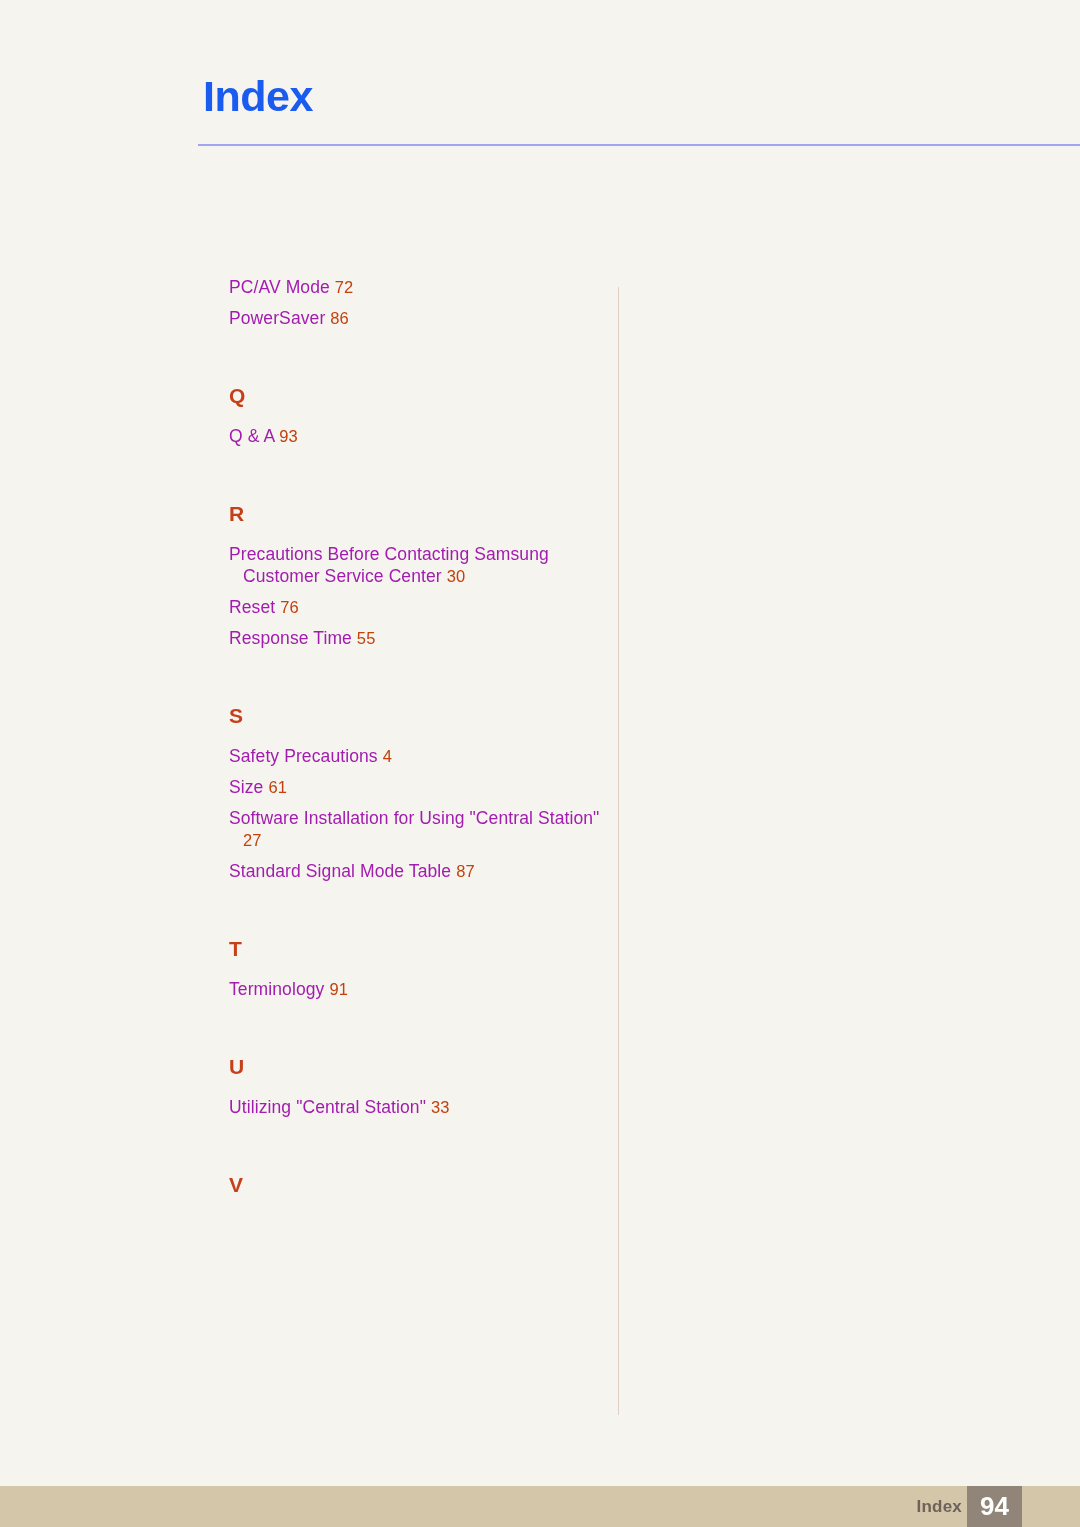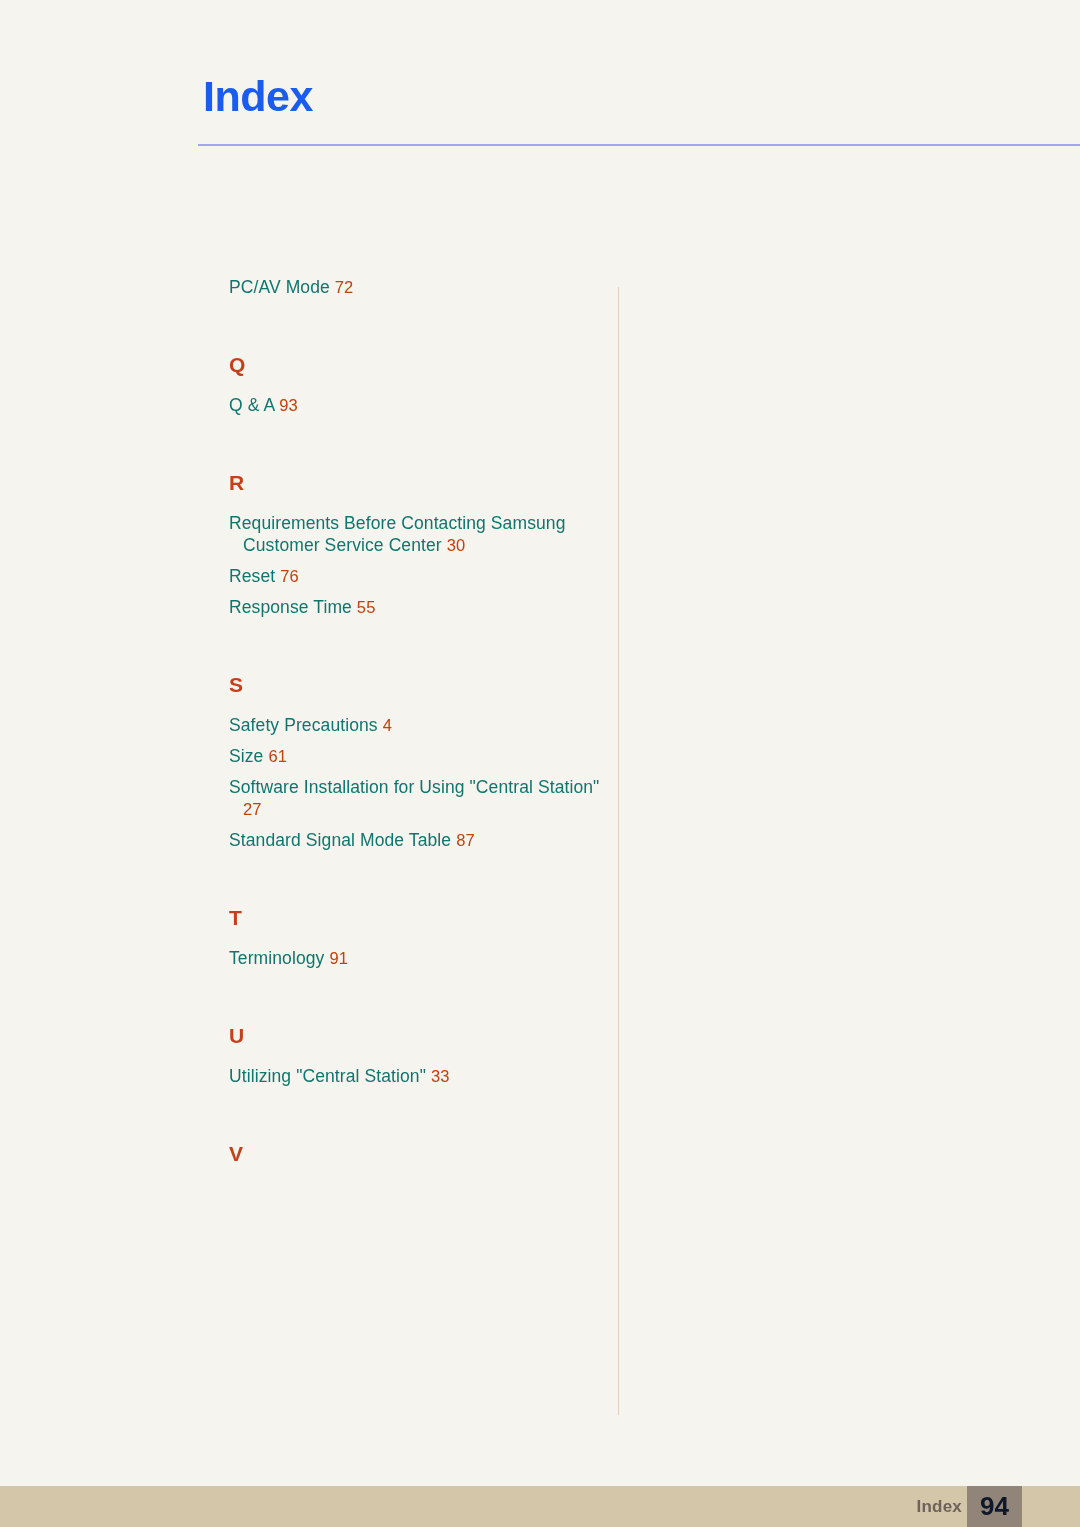--- a/index.html
+++ b/index.html
@@ -86,21 +86,21 @@
   .entry {
     font-size: 17.5px;
     line-height: 22px;
     color: #58595b;
     margin-bottom: 9px;
     padding-left: 0;
     text-indent: 0;
     letter-spacing: 0.1px;
   }
   .entry .entry-title {
-    color: #0f766e;
+    color: #a21caf;
   }
   .entry .entry-page {
     color: #c2410c;
     font-size: 16.5px;
   }
   .entry.wrap {
     padding-left: 14px;
     text-indent: -14px;
   }
 
@@ -133,43 +133,44 @@
   #footer-page-number {
     position: absolute;
     left: 0;
     top: 0;
     width: 55px;
     height: 41px;
     line-height: 41px;
     text-align: center;
     font-size: 26px;
     font-weight: bold;
-    color: #0f172a;
+    color: #ffffff;
   }
 </style>
 </head>
 <body>
 
 <div id="page-header">
   <div id="page-title">Index</div>
   <div id="header-rule"></div>
 </div>
 
 <div id="index-body">
   <div id="index-column">
       <div class="section">
         <div class="entry"><span class="entry-title">PC/AV Mode</span> <span class="entry-page">72</span></div>
+        <div class="entry"><span class="entry-title">PowerSaver</span> <span class="entry-page">86</span></div>
       </div>
       <div class="section">
         <div class="section-letter">Q</div>
         <div class="entry"><span class="entry-title">Q &amp; A</span> <span class="entry-page">93</span></div>
       </div>
       <div class="section">
         <div class="section-letter">R</div>
-        <div class="entry wrap"><span class="entry-title">Requirements Before Contacting Samsung Customer Service Center</span> <span class="entry-page">30</span></div>
+        <div class="entry wrap"><span class="entry-title">Precautions Before Contacting Samsung Customer Service Center</span> <span class="entry-page">30</span></div>
         <div class="entry"><span class="entry-title">Reset</span> <span class="entry-page">76</span></div>
         <div class="entry"><span class="entry-title">Response Time</span> <span class="entry-page">55</span></div>
       </div>
       <div class="section">
         <div class="section-letter">S</div>
         <div class="entry"><span class="entry-title">Safety Precautions</span> <span class="entry-page">4</span></div>
         <div class="entry"><span class="entry-title">Size</span> <span class="entry-page">61</span></div>
         <div class="entry wrap"><span class="entry-title">Software Installation for Using "Central Station"</span> <span class="entry-page">27</span></div>
         <div class="entry"><span class="entry-title">Standard Signal Mode Table</span> <span class="entry-page">87</span></div>
       </div>

